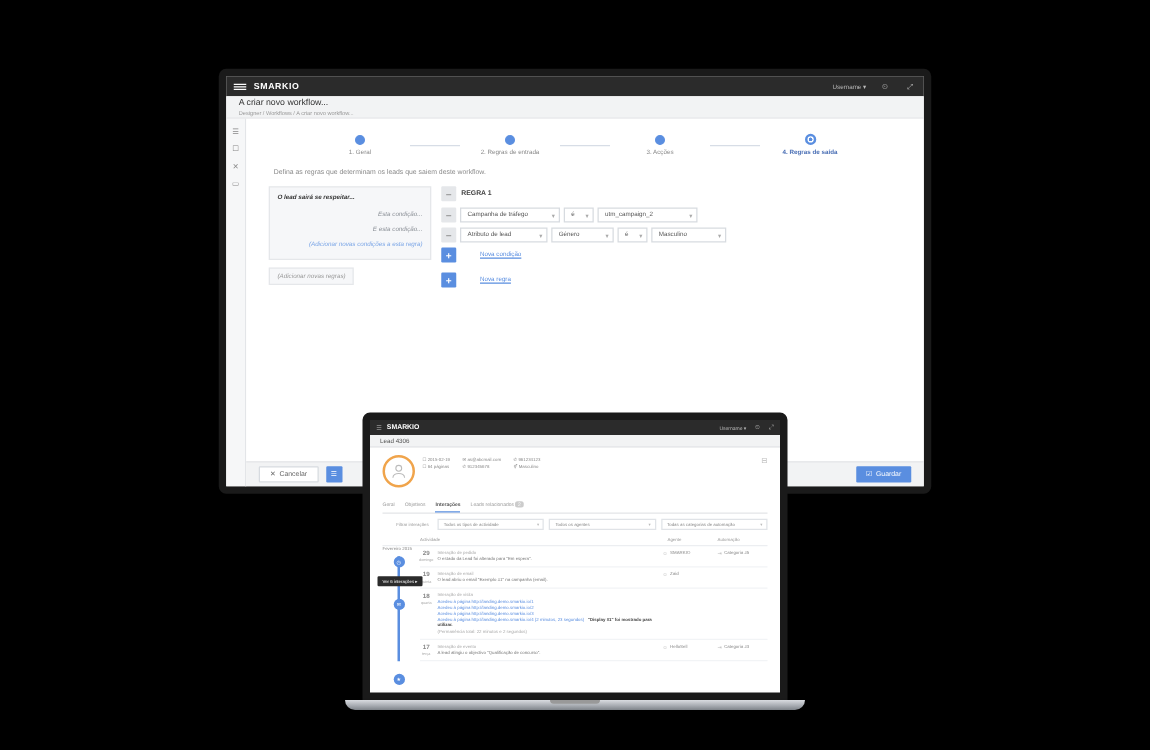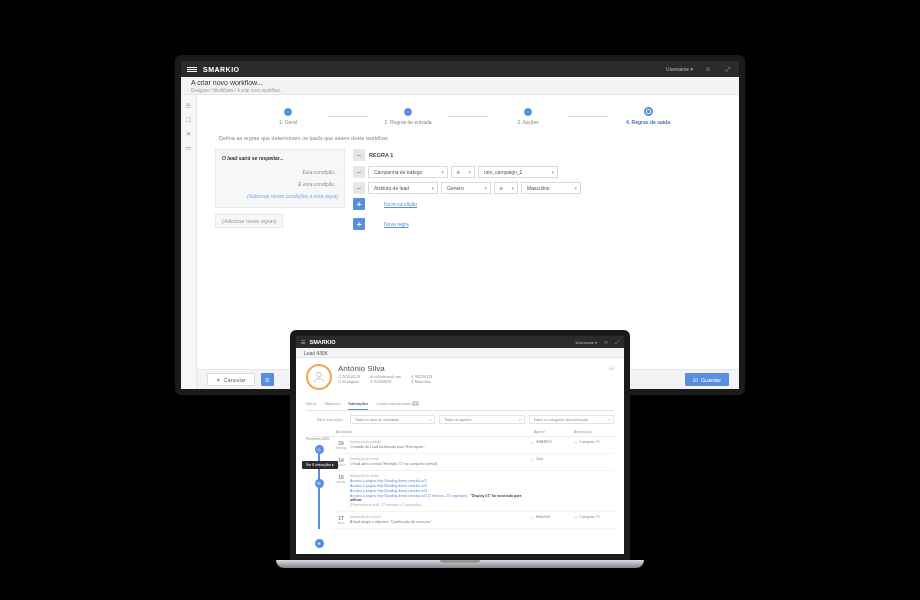--- a/index.html
+++ b/index.html
@@ -258,21 +258,20 @@
 
     <div class="lbody">
       <div class="leadhdr">
         <div class="avatar">
           <svg viewBox="0 0 24 24" fill="none" stroke="#bbb" stroke-width="1.5">
             <circle cx="12" cy="8" r="4"></circle>
               <path d="M4 21c0-4 4-6 8-6s8 2 8 6"></path>
           </svg>
         </div>
         <div class="leadinfo" style="flex:1">
-          <div class="nm">António Silva</div>
           <div class="meta">
             <div><span>☐ </span><span>2015-02-19</span><br><span>☐ </span><span>64 páginas</span></div>
             <div><span>✉ </span><span>as@abcmail.com</span><br><span>✆ </span><span>912345678</span></div>
             <div><span>✆ </span><span>961234123</span><br><span>⚥ </span><span>Masculino</span></div>
           </div>
         </div>
         <div style="color:#bbb;font-size:6px">⊟</div>
       </div>
 
       <div class="tabs">

